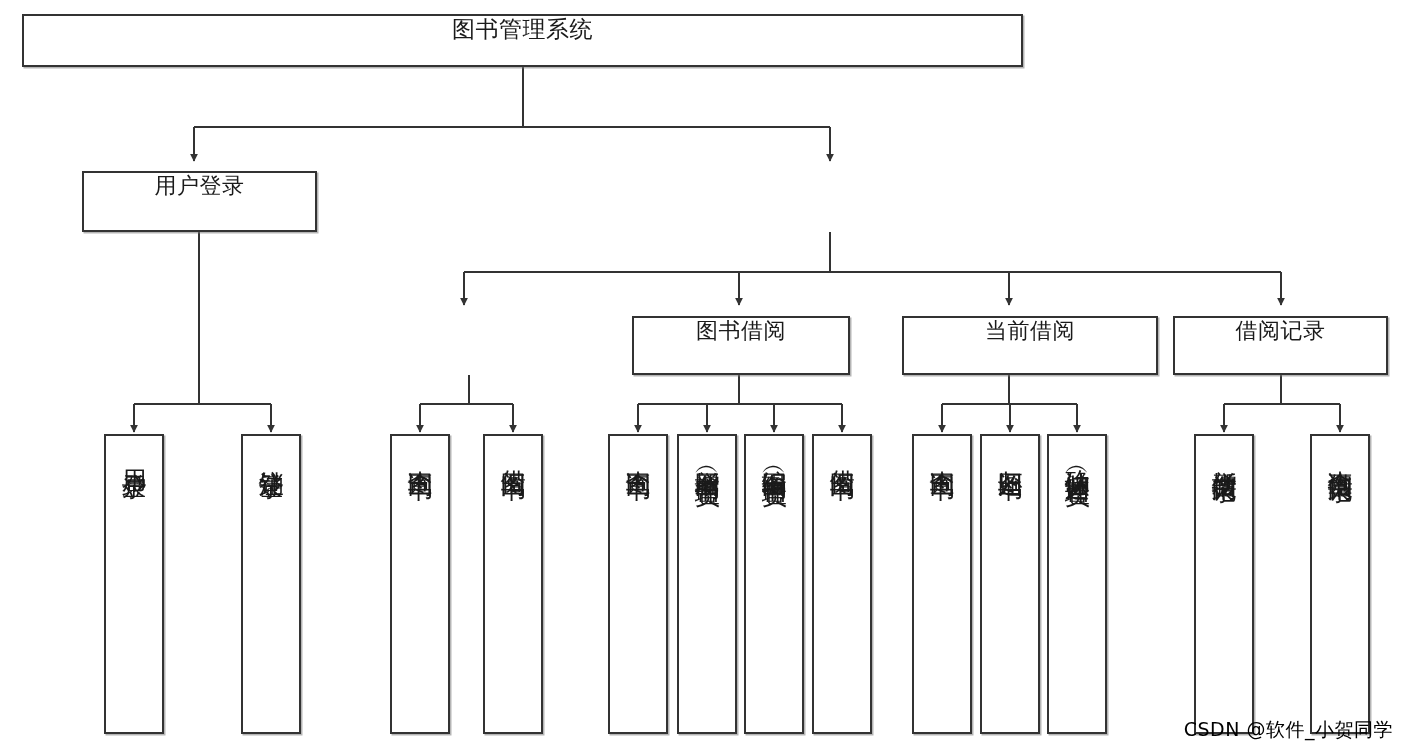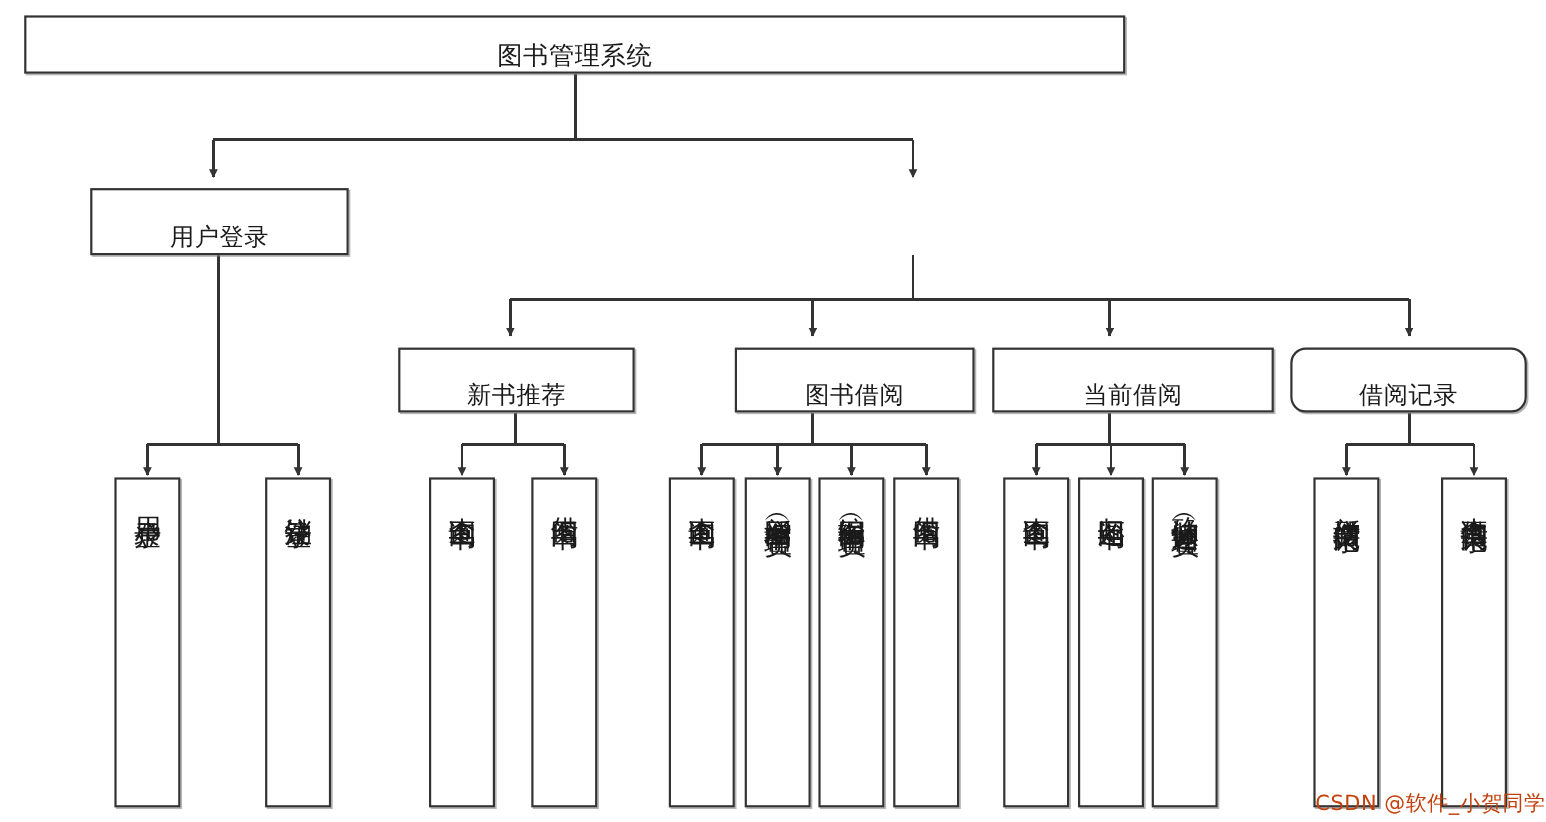--- a/index.html
+++ b/index.html
@@ -26,21 +26,21 @@
     height: 747px;
     pointer-events: none;
   }
   .node {
     position: absolute;
     box-sizing: border-box;
     background: #ffffff;
     border: 2px solid #333333;
     box-shadow: 1.5px 1.5px 0 rgba(120,120,120,0.55);
     display: flex;
-    align-items: flex-end;
+    align-items: flex-start;
     justify-content: center;
     color: #1a1a1a;
   }
   .node .label {
     display: block;
     text-align: center;
     line-height: 1.18;
     white-space: nowrap;
     letter-spacing: 0.5px;
   }
@@ -58,24 +58,24 @@
   .node.vertical .label {
     writing-mode: vertical-rl;
     text-orientation: upright;
     font-size: 25px;
     line-height: 1.02;
     letter-spacing: 2px;
     white-space: nowrap;
   }
   #watermark {
     position: absolute;
-    right: 0;
+    right: 12px;
     bottom: 4px;
     font-size: 19px;
-    color: #c2410c;
+    color: #000000;
     letter-spacing: 0.5px;
     white-space: nowrap;
     font-family: "DejaVu Sans", "Liberation Sans", sans-serif;
     text-align: right;
   }
 </style>
 </head>
 <body>
 
 <div id="diagram-root">
@@ -131,30 +131,27 @@
   </svg>
 
   <div class="node horizontal root" style="left:22px; top:14px; width:1001px; height:53px;">
     <span class="label">图书管理系统</span>
   </div>
 
   <div class="node horizontal" style="left:82px; top:171px; width:235px; height:61px;">
     <span class="label">用户登录</span>
   </div>
 
-  <div class="node horizontal" style="left:362px; top:316px; width:215px; height:59px;">
-    <span class="label">新书推荐</span>
-  </div>
-  <div class="node horizontal" style="left:632px; top:316px; width:218px; height:59px;margin-left:36px;">
+  <div class="node horizontal" style="left:632px; top:316px; width:218px; height:59px;">
     <span class="label">图书借阅</span>
   </div>
   <div class="node horizontal" style="left:902px; top:316px; width:256px; height:59px;">
     <span class="label">当前借阅</span>
   </div>
-  <div class="node horizontal" style="left:1173px; top:316px; width:215px; height:59px;border-radius:14px;">
+  <div class="node horizontal" style="left:1173px; top:316px; width:215px; height:59px;">
     <span class="label">借阅记录</span>
   </div>
 
   <div class="node vertical" style="left:104px; top:434px; width:60px; height:300px;">
     <span class="label">用户登录</span>
   </div>
   <div class="node vertical" style="left:241px; top:434px; width:60px; height:300px;">
     <span class="label">注销登录</span>
   </div>
 

